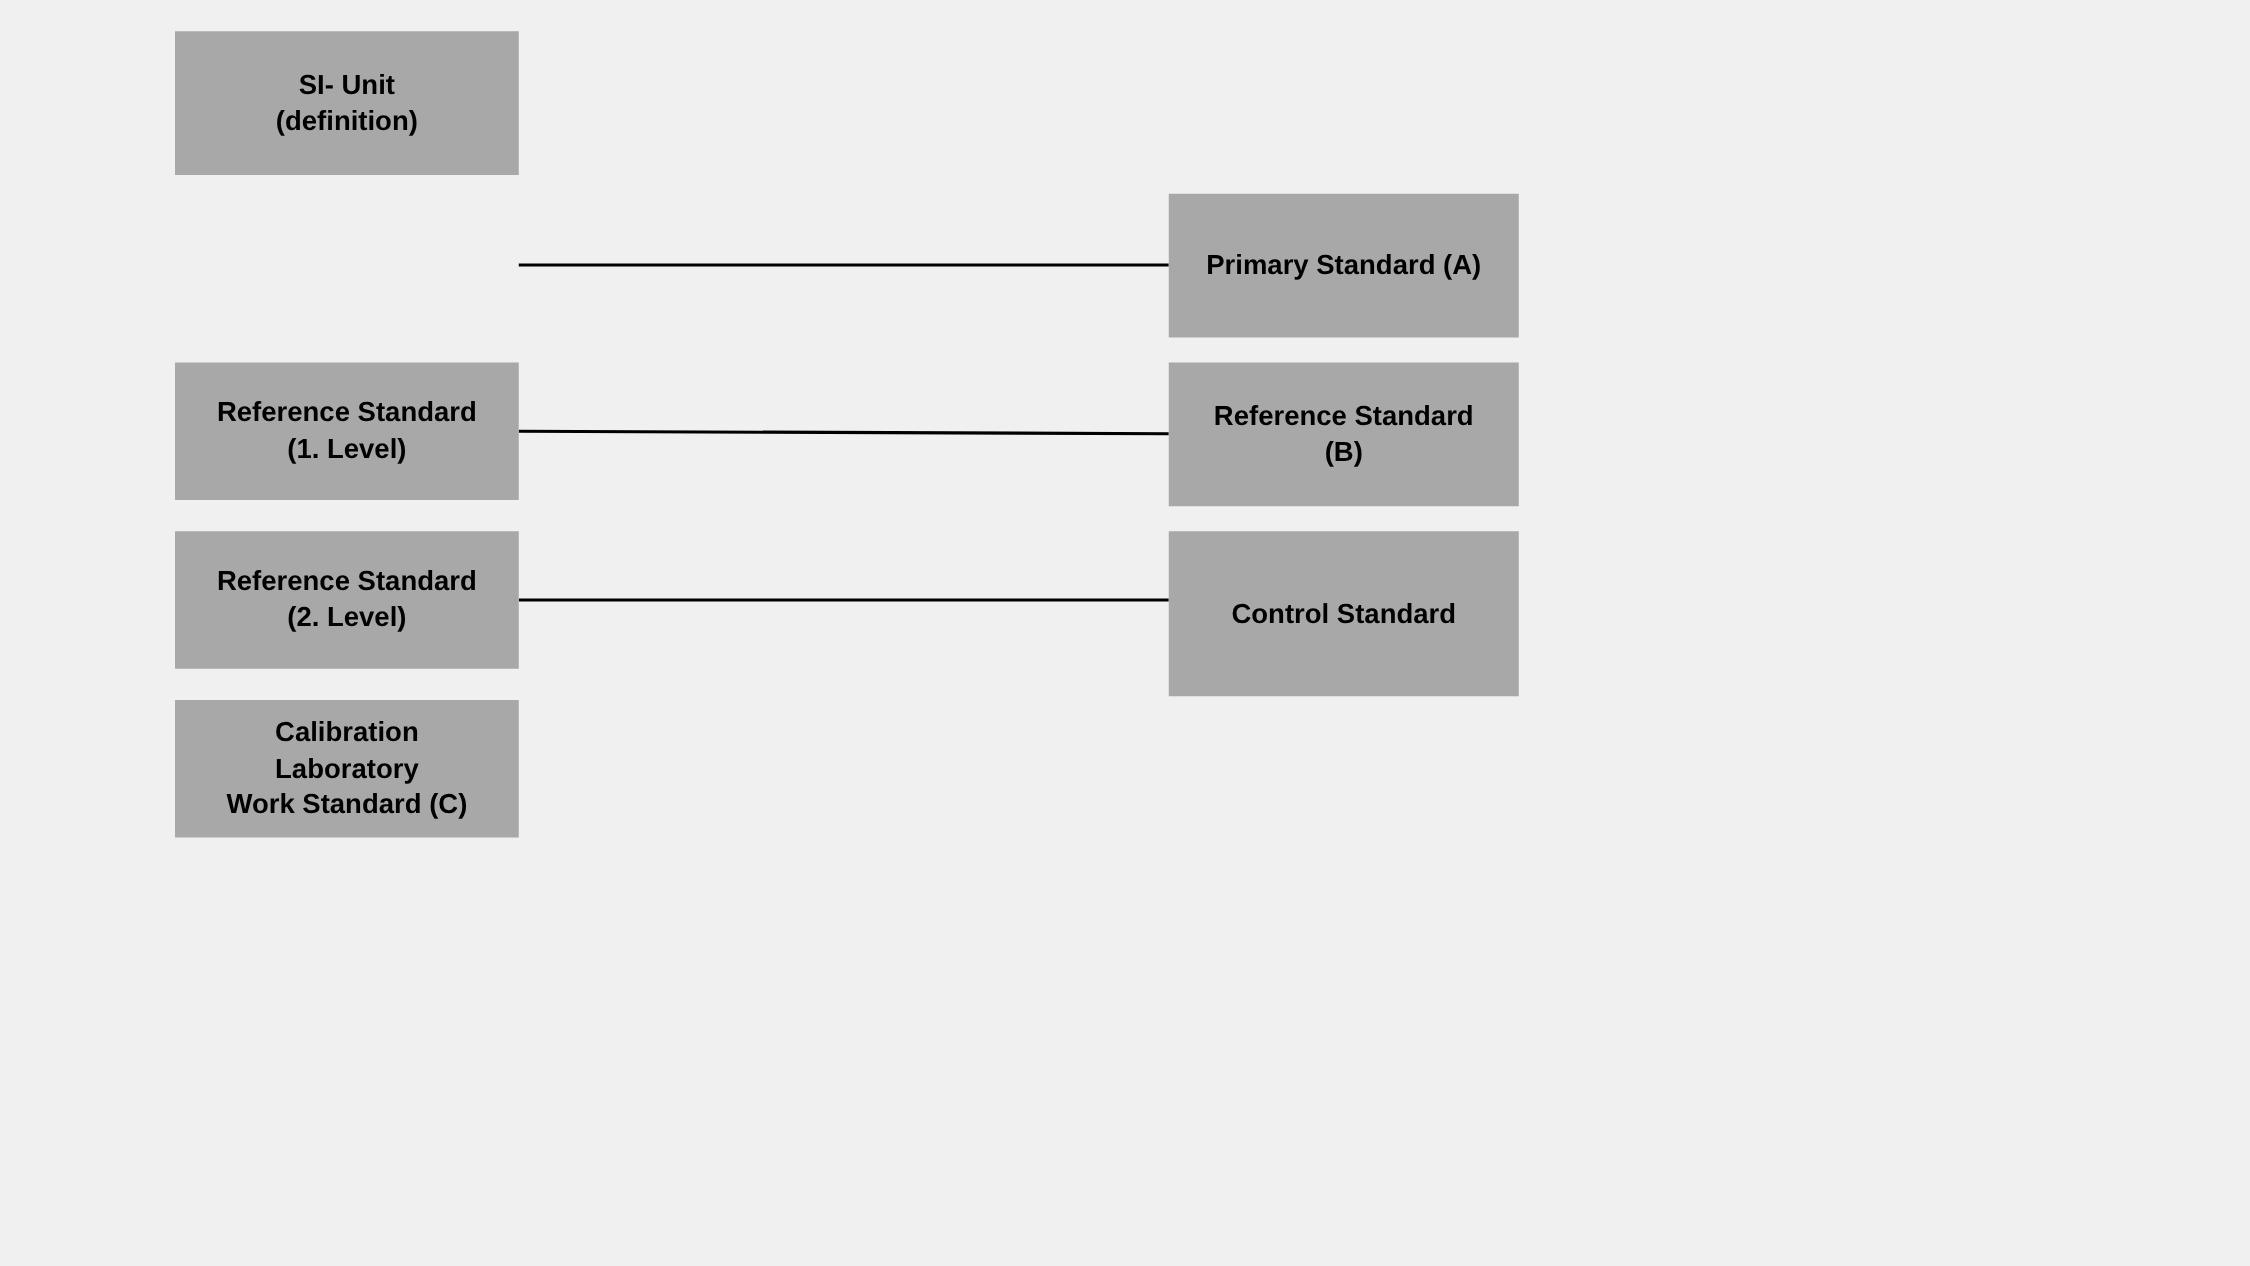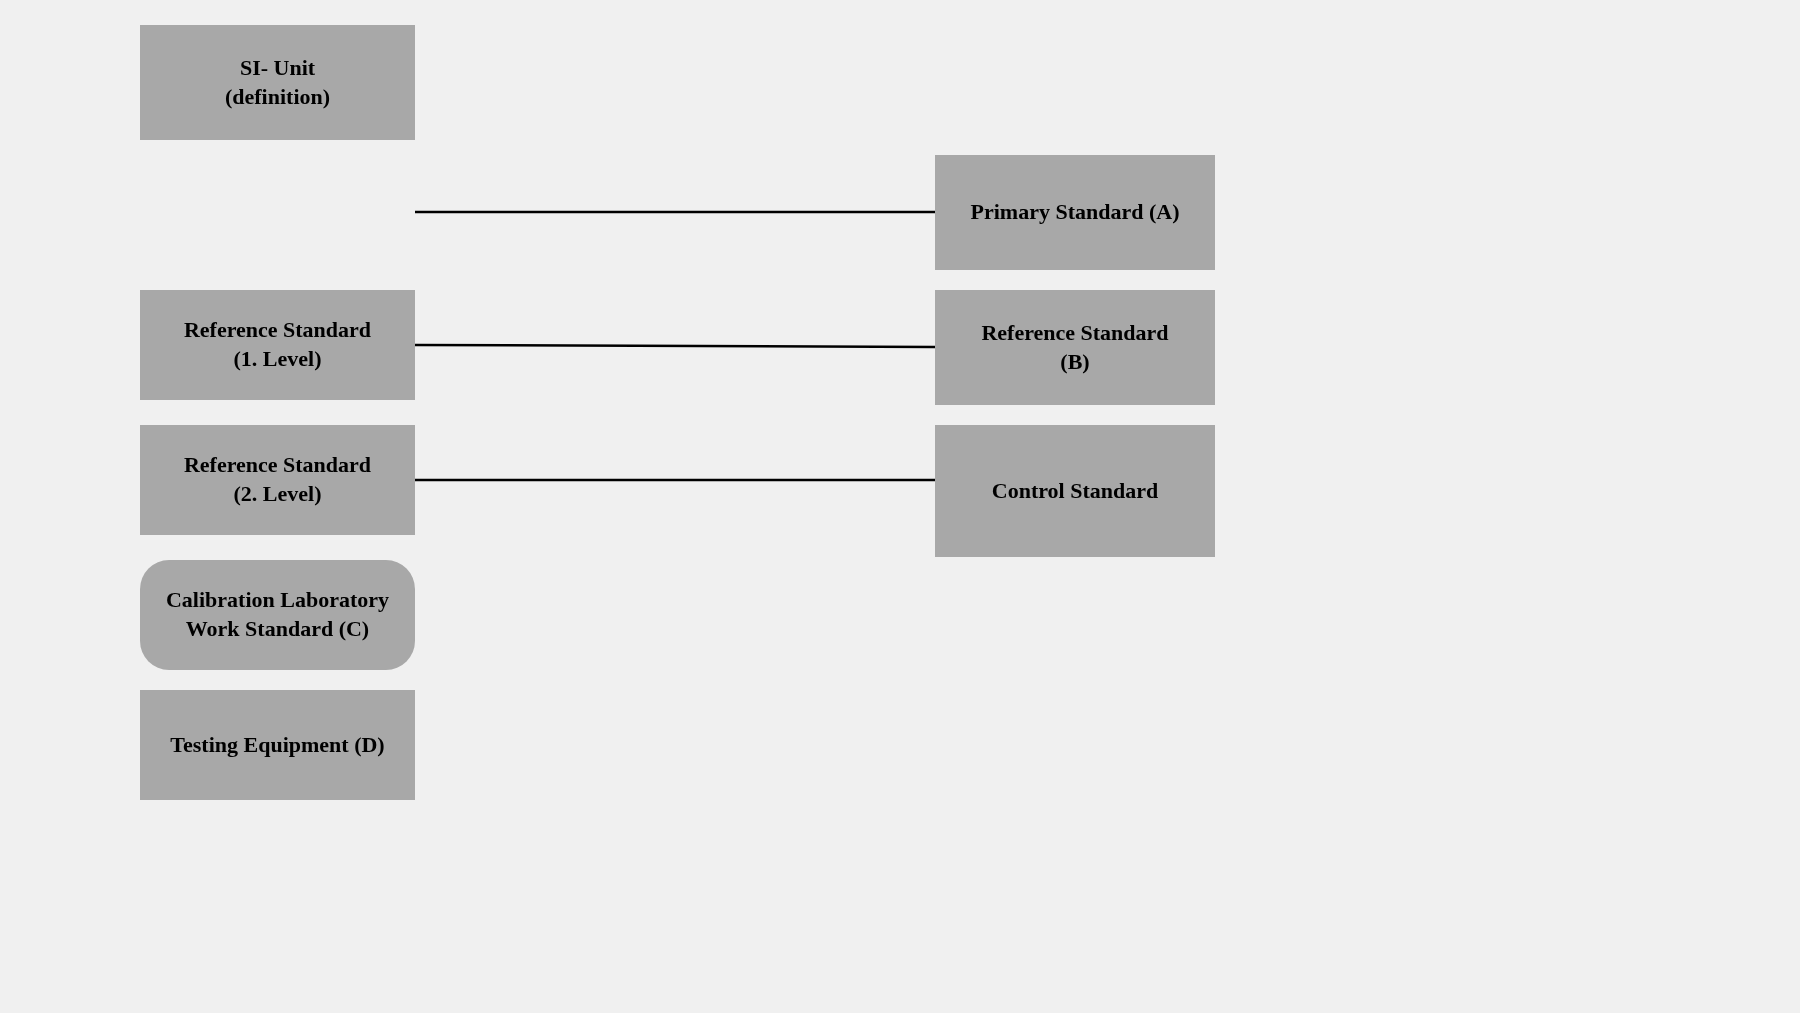--- a/index.html
+++ b/index.html
@@ -22,21 +22,20 @@
       position: absolute;
       background-color: #a8a8a8;
       display: flex;
       align-items: center;
       justify-content: center;
       text-align: center;
       font-weight: bold;
       font-size: 22px;
       line-height: 1.3;
       padding: 10px 20px;
-      font-family: Liberation Serif, serif;
     }
 
     
     .box-si-unit {
       left: 140px;
       top: 25px;
       width: 275px;
       height: 115px;
     }
 
@@ -59,21 +58,20 @@
       top: 425px;
       width: 275px;
       height: 110px;
     }
 
     .box-cal-lab {
       left: 140px;
       top: 560px;
       width: 275px;
       height: 110px;
-      border-radius: 29px;
     }
 
     .box-testing {
       left: 140px;
       top: 690px;
       width: 275px;
       height: 110px;
     }
 
     
@@ -140,25 +138,20 @@
       Reference Standard<br>(2. Level)
     </span>
   </div>
 
   <div class="box box-cal-lab">
     <span>
       Calibration Laboratory<br>Work Standard (C)
     </span>
   </div>
 
-  <div class="box box-testing">
-    <span>
-      Testing Equipment (D)
-    </span>
-  </div>
 
   <div class="box box-primary-std">
     <span>
       Primary Standard (A)
     </span>
   </div>
 
   <div class="box box-ref-std-b">
     <span>
       Reference Standard<br>(B)

